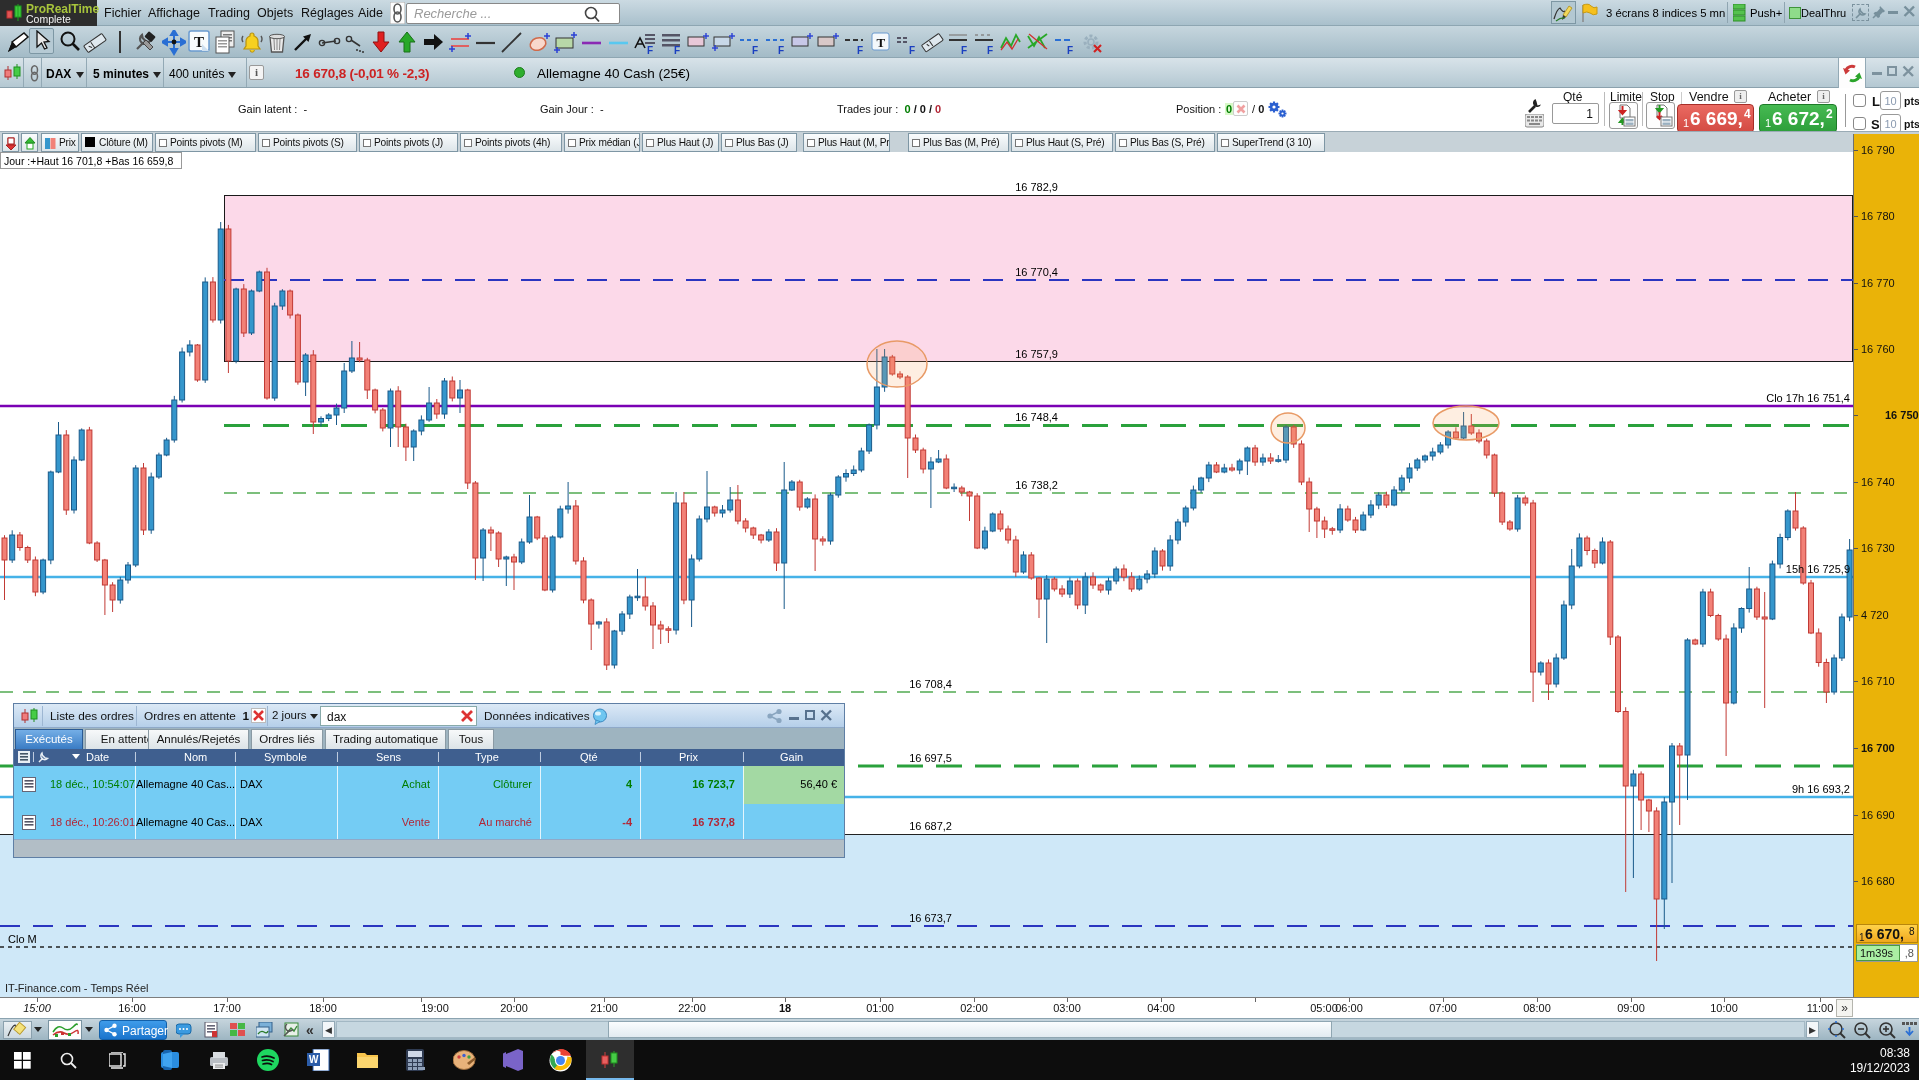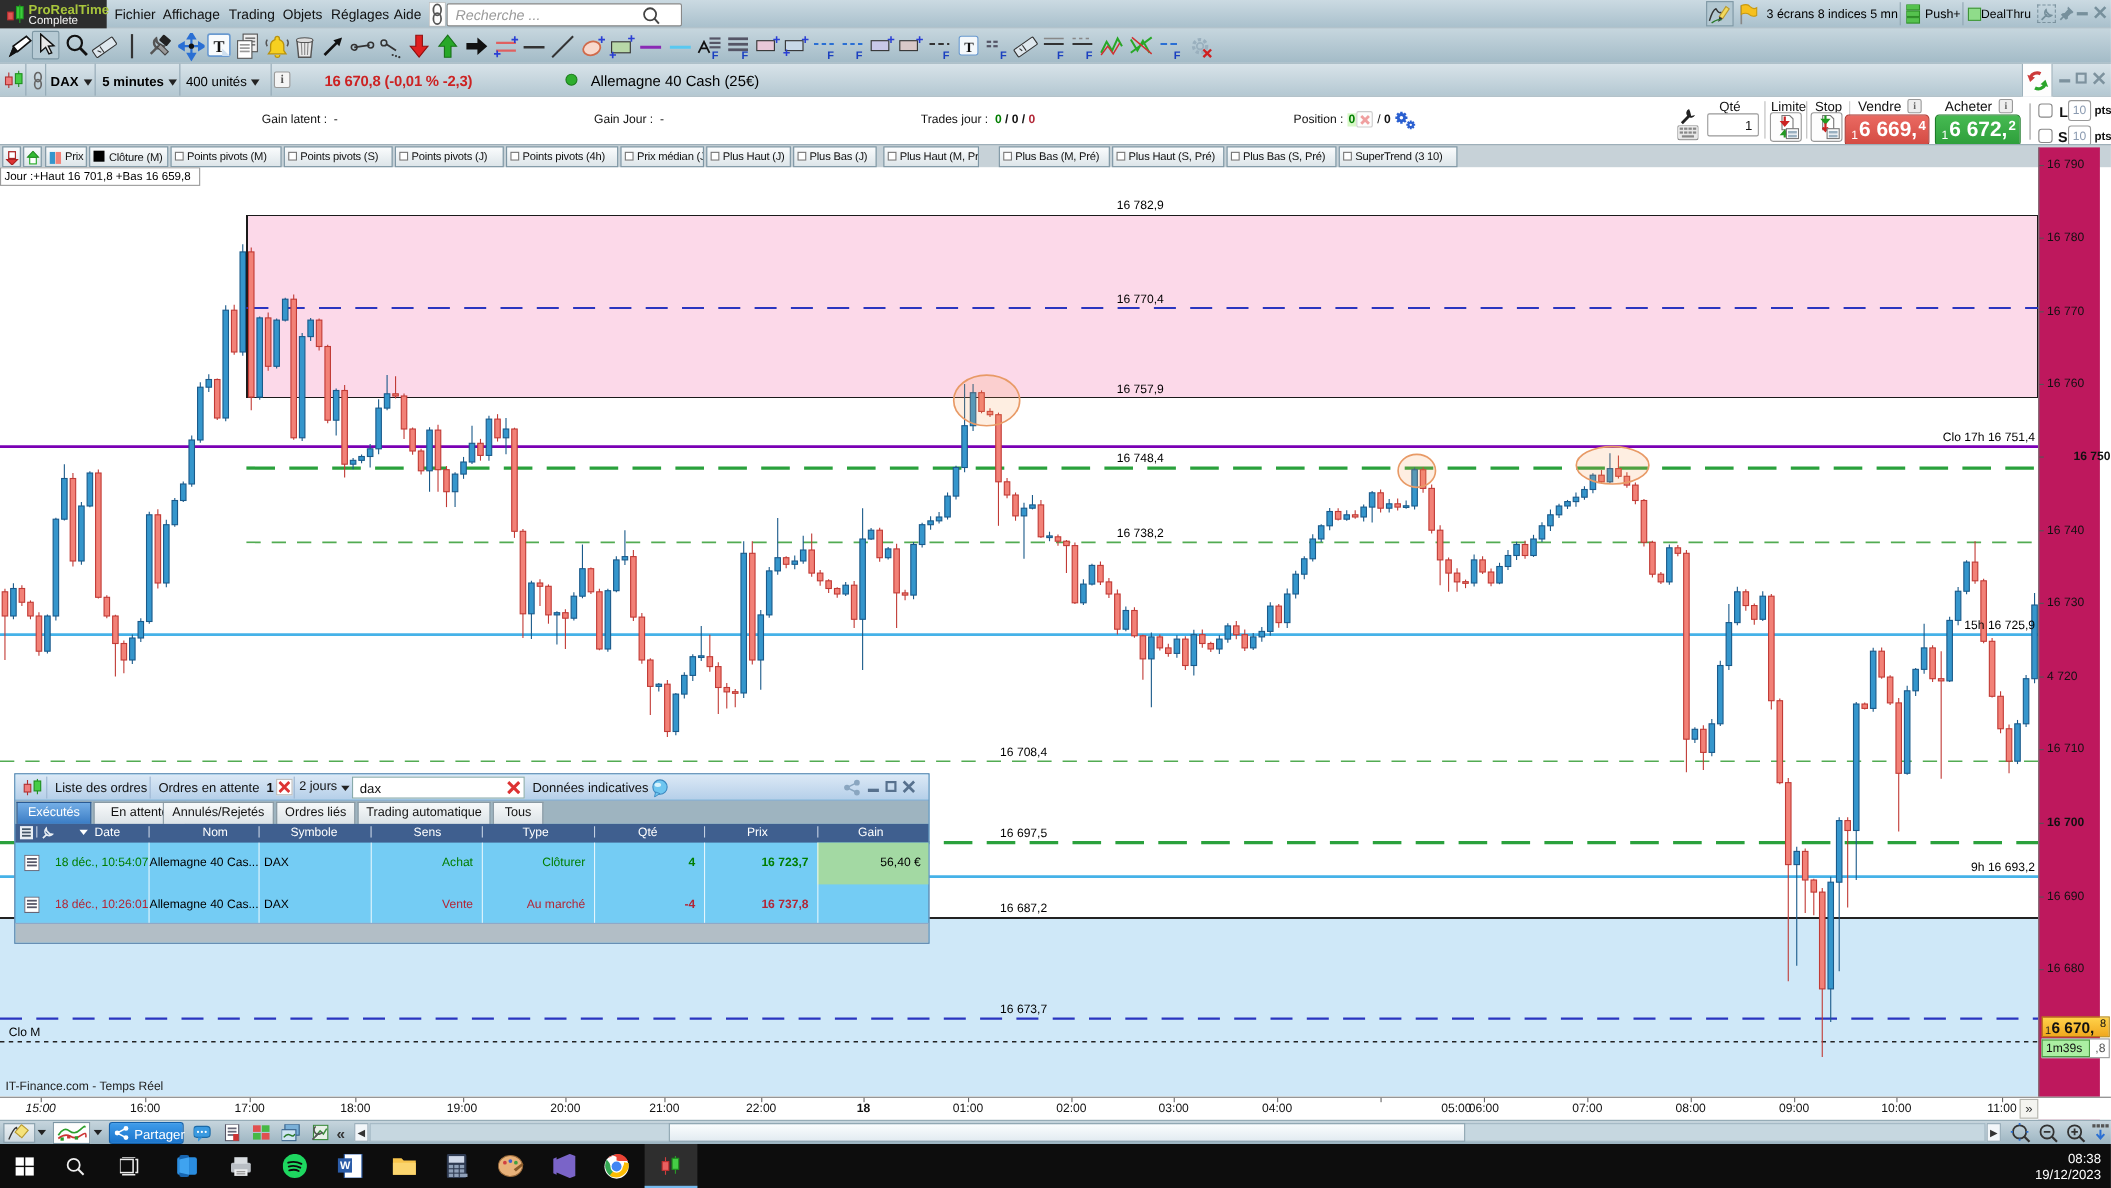--- a/index.html
+++ b/index.html
@@ -13,21 +13,21 @@
 #logo{left:0;top:0;width:97px;height:26px;background:#2d2d2d}
 #toolbar{left:0;top:26px;width:1919px;height:32px;background:linear-gradient(#c6d6de,#a3bbc7);border-bottom:1px solid #8ea6b2}
 #winhead{left:0;top:58px;width:1919px;height:30px;background:linear-gradient(#d8e3e9,#b4c8d2);border-bottom:1px solid #8ba1ad}
 #winhead .cell{position:absolute;top:0;height:29px;border-right:1px solid #93a9b5}
 #tradebar{left:0;top:88px;width:1919px;height:43px;background:#fff;font-size:11px;color:#111}
 #tabsrow{left:0;top:131px;width:1919px;height:21px;background:#c7d2d8;border-top:1px solid #9aabb5}
 .tab{position:absolute;top:1px;height:19px;background:linear-gradient(#fafcfd,#dde5e9);border:1px solid #7e96a4;font-size:10.2px;letter-spacing:-0.2px;color:#111;white-space:nowrap;overflow:hidden;padding:3px 0 0 3px}
 .cb{display:inline-block;width:8px;height:8px;background:#fff;border:1px solid #767676;vertical-align:-1px;margin-right:3px}
 #chart{left:0;top:152px;width:1853px;height:845px;overflow:hidden}
 .plab{position:absolute;font-size:11px;color:#000;white-space:nowrap}
-#axisr{left:1853px;top:134px;width:56px;height:884px;background:#be185d;border-left:1px solid #707070;font-size:11px;color:#111}
+#axisr{left:1853px;top:134px;width:66px;height:884px;background:#eab308;border-left:1px solid #707070;font-size:11px;color:#111}
 .ax{position:absolute;left:7px;white-space:nowrap}
 .tick{position:absolute;left:0;width:4px;height:1px;background:#555}
 #xaxis{left:0;top:997px;width:1919px;height:21px;background:#fff;border-top:1px solid #7d7d7d;font-size:11px;color:#111}
 .xl{position:absolute;top:4px;transform:translateX(-50%)}
 .xt{position:absolute;top:0;width:1px;height:4px;background:#666}
 #panel{left:13px;top:703px;width:832px;height:155px;border:1px solid #5f7fa5;background:#74ccf4}
 #ptitle{position:absolute;left:0;top:0;width:830px;height:24px;background:linear-gradient(#dce9f6,#b5cfe9);border-bottom:1px solid #8fa9c8;font-size:12px;color:#111}
 #ptabs{position:absolute;left:0;top:24px;width:830px;height:21px;background:#9eb4c0}
 .ptab{position:absolute;top:1px;height:20px;font-size:11.5px;text-align:center;padding-top:3px;background:linear-gradient(#f7f9fa,#dce3e7);border:1px solid #8a9aa4;border-bottom:none;color:#111}
 #phead{position:absolute;left:0;top:45px;width:830px;height:17px;background:#3f5f8f;color:#fff;font-size:11px}
@@ -1082,21 +1082,21 @@
 <div class="a" id="xaxis">
  <div class="xt" style="left:37px"></div>
     <div class="xl" style="left:37px;font-style:italic;">15:00</div>
     <div class="xt" style="left:132px"></div>
     <div class="xl" style="left:132px;">16:00</div>
     <div class="xt" style="left:227px"></div>
     <div class="xl" style="left:227px;">17:00</div>
     <div class="xt" style="left:323px"></div>
     <div class="xl" style="left:323px;">18:00</div>
     <div class="xt" style="left:421px"></div>
-    <div class="xl" style="left:420px;">19:00</div>
+    <div class="xl" style="left:435px;">19:00</div>
     <div class="xt" style="left:514px"></div>
     <div class="xl" style="left:514px;">20:00</div>
     <div class="xt" style="left:604px"></div>
     <div class="xl" style="left:604px;">21:00</div>
     <div class="xt" style="left:692px"></div>
     <div class="xl" style="left:692px;">22:00</div>
     <div class="xt" style="left:785px"></div>
     <div class="xl" style="left:785px;font-weight:bold;">18</div>
     <div class="xt" style="left:880px"></div>
     <div class="xl" style="left:880px;">01:00</div>

